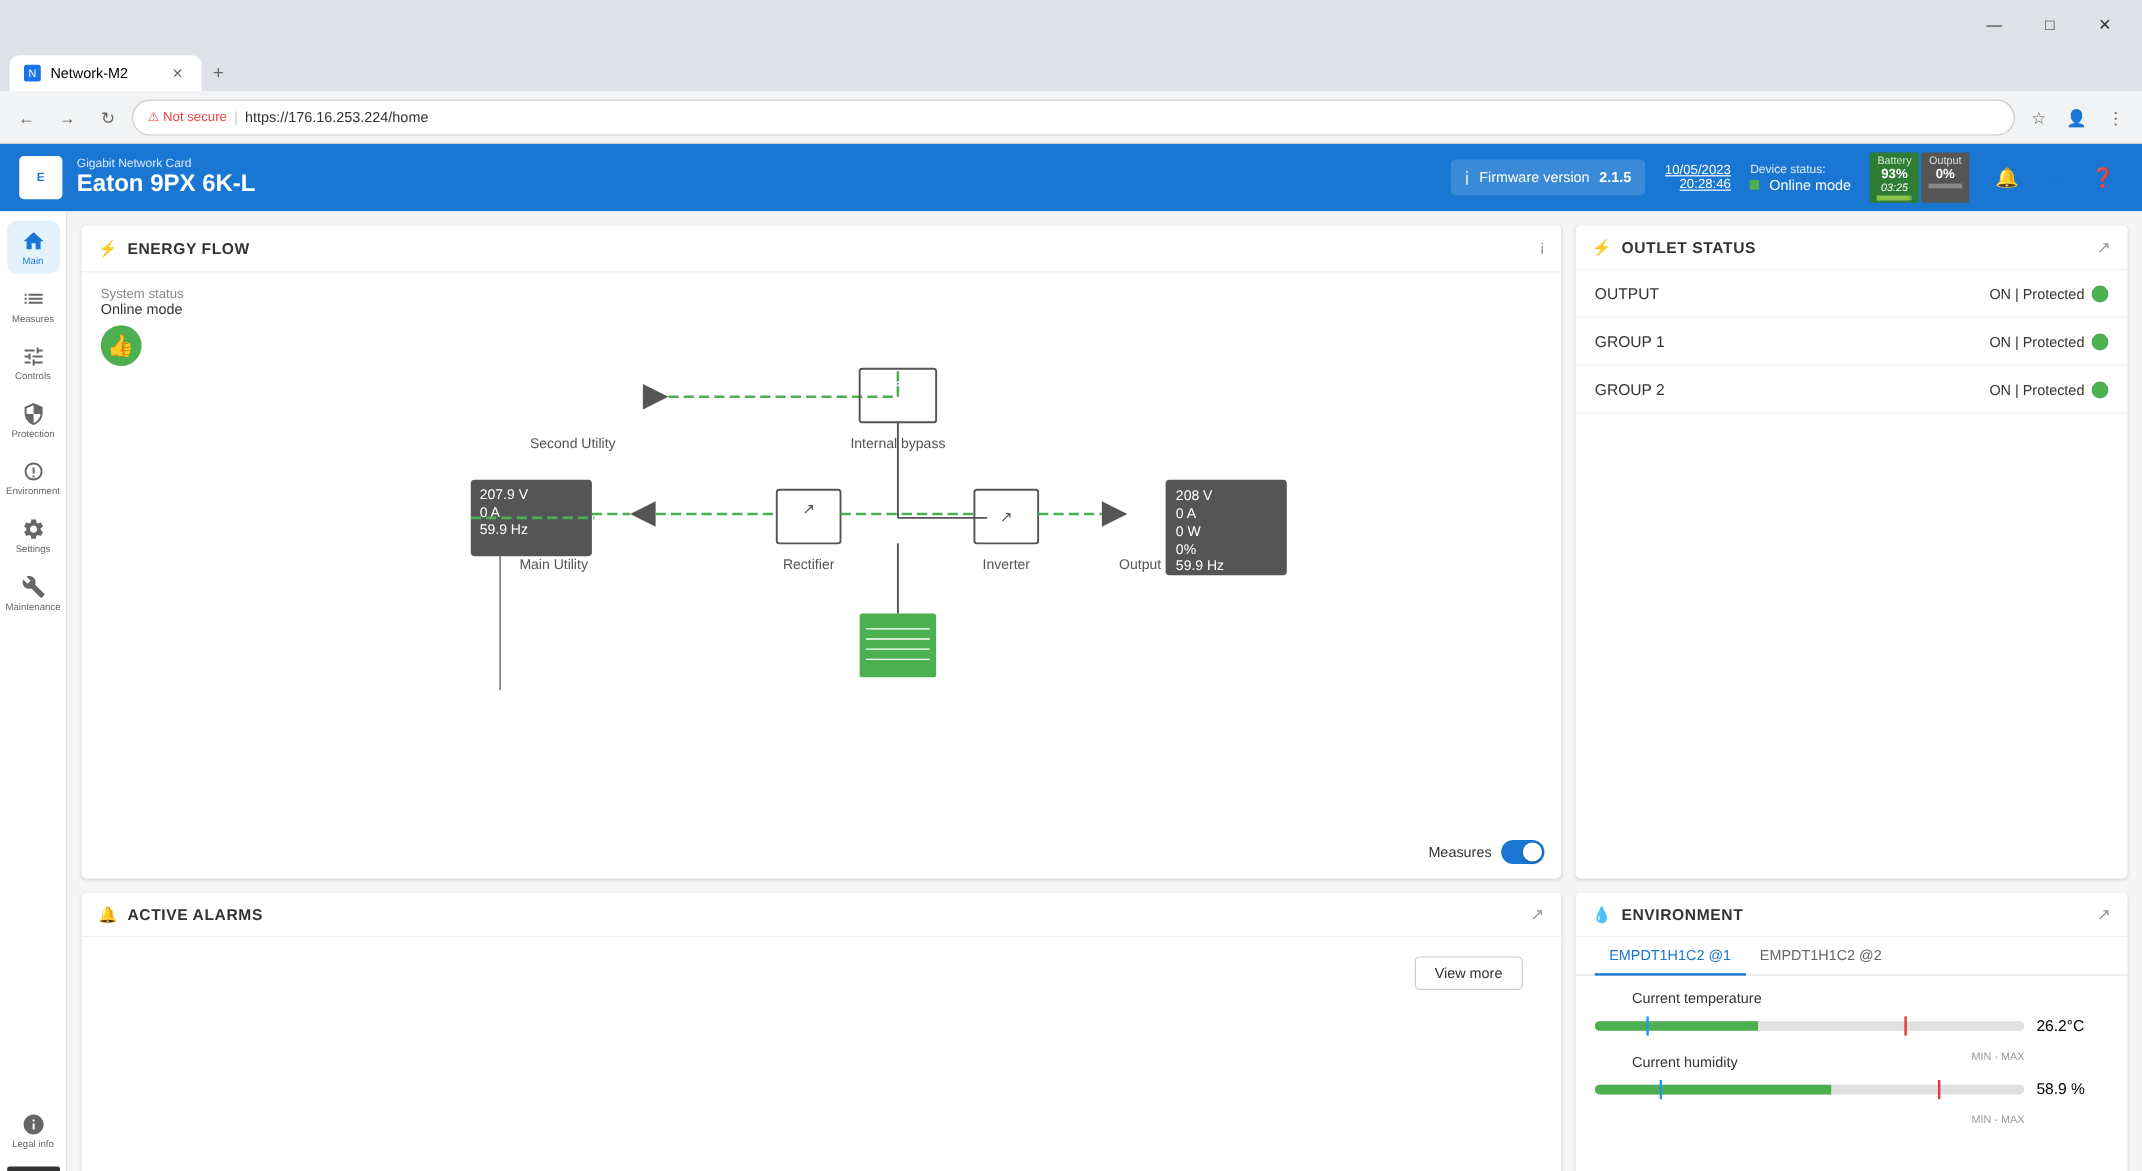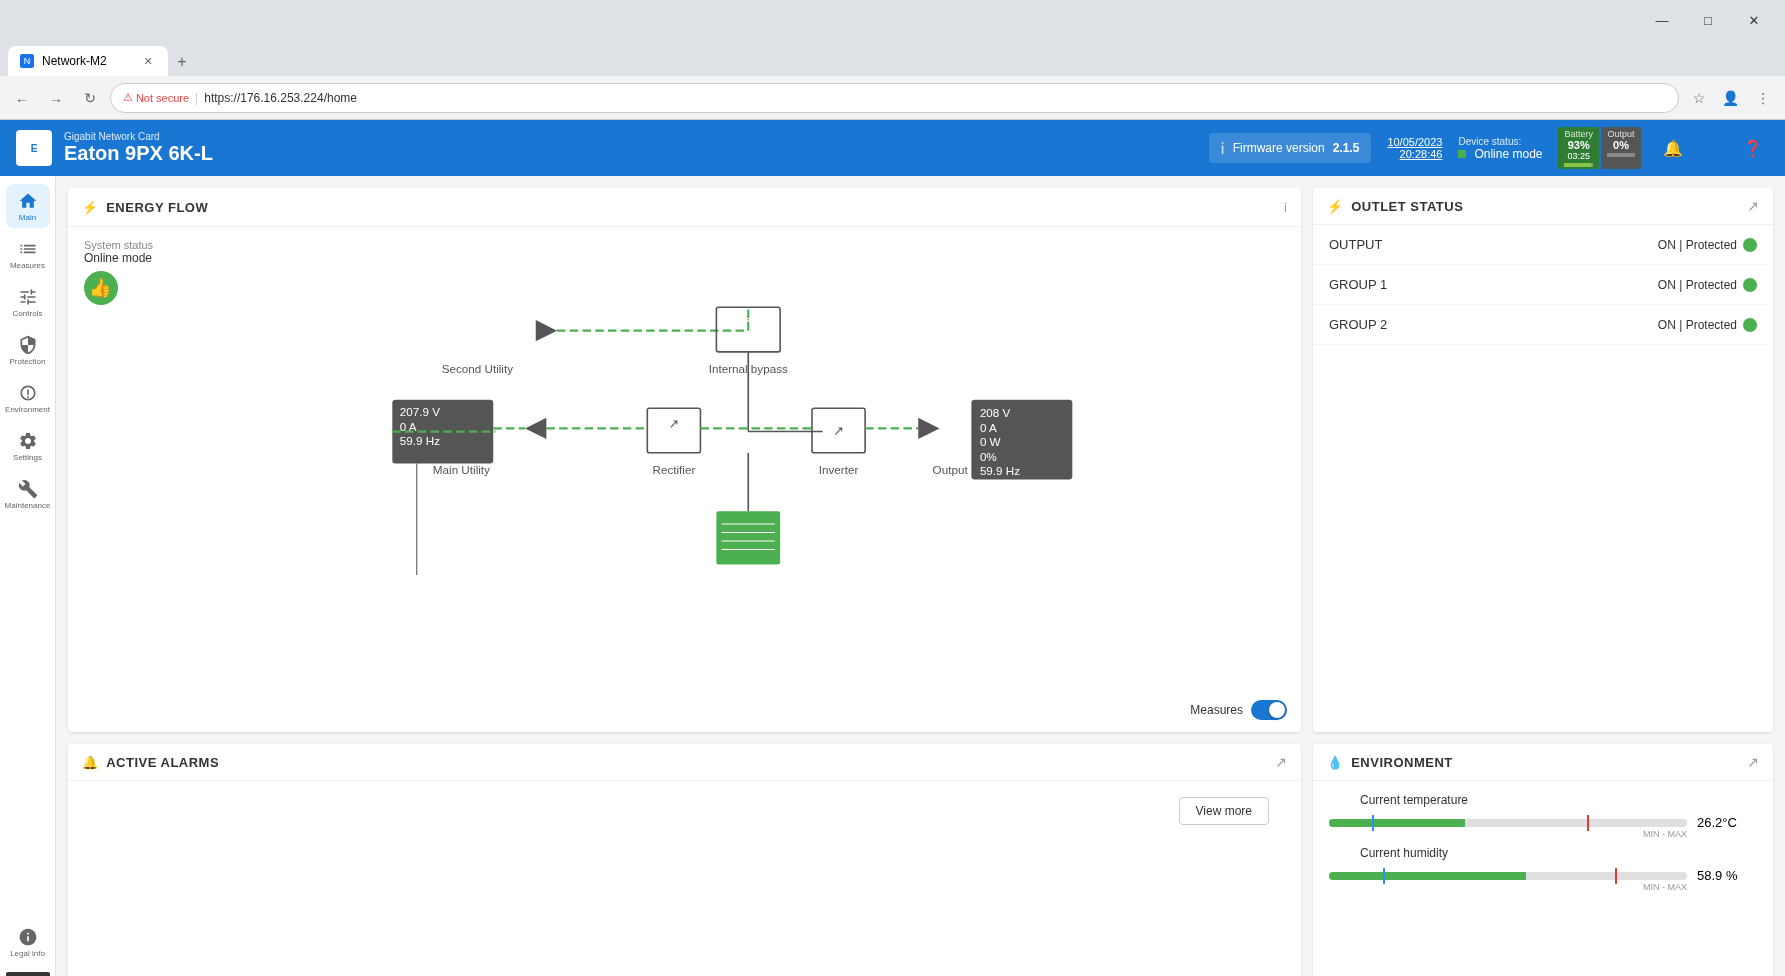--- a/index.html
+++ b/index.html
@@ -76,21 +76,21 @@
     .env-tabs { display: flex; border-bottom: 1px solid #e0e0e0; padding: 0 16px; }
     .env-tab { padding: 8px 12px; font-size: 12px; cursor: pointer; color: #666; border-bottom: 2px solid transparent; margin-bottom: -1px; }
     .env-tab.active { color: #1976d2; border-bottom-color: #1976d2; }
     .env-content { padding: 12px 16px; flex: 1; }
     .env-metric { margin-bottom: 16px; }
     .env-metric-label { font-size: 12px; color: #333; margin-bottom: 8px; margin-left: 31px; }
     .env-metric-row { display: flex; align-items: center; gap: 10px; }
     .env-bar-track { flex: 1; height: 8px; background: #e0e0e0; border-radius: 4px; position: relative; overflow: visible; }
     .env-bar-fill { height: 8px; background: #4caf50; border-radius: 4px 0 0 4px; position: relative; }
     .env-bar-marker { position: absolute; top: -4px; width: 2px; height: 16px; background: #e53935; }
-    .env-bar-labels { display: flex; justify-content: flex-end; font-size: 9px; color: #999; margin-top: 2px; }
+    .env-bar-labels { display: flex; justify-content: flex-end; font-size: 9px; color: #999; margin-top: 16px; }
     .env-value { font-size: 13px; font-weight: 500; min-width: 60px; text-align: left; }
 
     .measures-toggle { position: absolute; bottom: 12px; right: 14px; display: flex; align-items: center; gap: 8px; font-size: 12px; color: #333; }
     .toggle-switch { width: 36px; height: 20px; background: #1976d2; border-radius: 10px; position: relative; cursor: pointer; }
     .toggle-knob { width: 16px; height: 16px; background: white; border-radius: 50%; position: absolute; top: 2px; right: 2px; box-shadow: 0 1px 3px rgba(0,0,0,0.3); }
 
     .eaton-logo { width: 44px; height: 28px; background: #333; color: white; display: flex; align-items: center; justify-content: center; font-size: 10px; font-weight: bold; border-radius: 2px; margin-top: auto; margin-bottom: 8px; }
   </style>
 </head>
 <body>
@@ -148,21 +148,21 @@
         <div style="font-size:10px;opacity:0.85;">Device status:</div>
         <div style="font-size:12px;display:flex;align-items:center;gap:4px;">
           <span class="online-dot"></span>
           <span>Online mode</span>
         </div>
       </div>
       <div class="battery-output-widget">
         <div class="bat-widget" style="background:#2e7d32;">
           <div style="font-size:9px; opacity:0.8;">Battery</div>
           <div style="font-size:11px;font-weight:600;">93%</div>
-          <div style="font-size:9px;">03:25</div>
+          <div style="font-size:9px;font-style:italic;">03:25</div>
           <div class="bat-bar-container">
               <div class="bat-bar" style="width:93%;"></div>
             </div>
         </div>
         <div class="bat-widget output">
           <div style="font-size:9px; opacity:0.8;">Output</div>
           <div style="font-size:11px;font-weight:600;">0%</div>
           <div class="bat-bar-container">
               <div class="bat-bar" style="width:0%;"></div>
             </div>
@@ -368,20 +368,24 @@
           <div class="alarms-footer">
             <button class="view-more-btn">View more</button>
           </div>
         </div>
 
         <div class="panel env-panel">
           <div class="panel-header">
             <span class="panel-icon" style="color:#0891b2;">💧</span>
             <span class="panel-title">ENVIRONMENT</span>
             <span class="panel-header-action" style="font-size:14px;">↗</span>
+          </div>
+          <div class="env-tabs">
+            <div class="env-tab active">EMPDT1H1C2 @1</div>
+            <div class="env-tab">EMPDT1H1C2 @2</div>
           </div>
           <div class="env-content">
             <div class="env-metric">
               <div class="env-metric-label">Current temperature</div>
               <div class="env-metric-row">
                 <div class="env-bar-track">
                   <div class="env-bar-fill" style="width:38%;"></div>
                   <div class="env-bar-marker" style="left:72%;"></div>
                   <div class="env-bar-marker" style="left:12%; background:#2196f3;"></div>
                   <div class="env-bar-labels">

